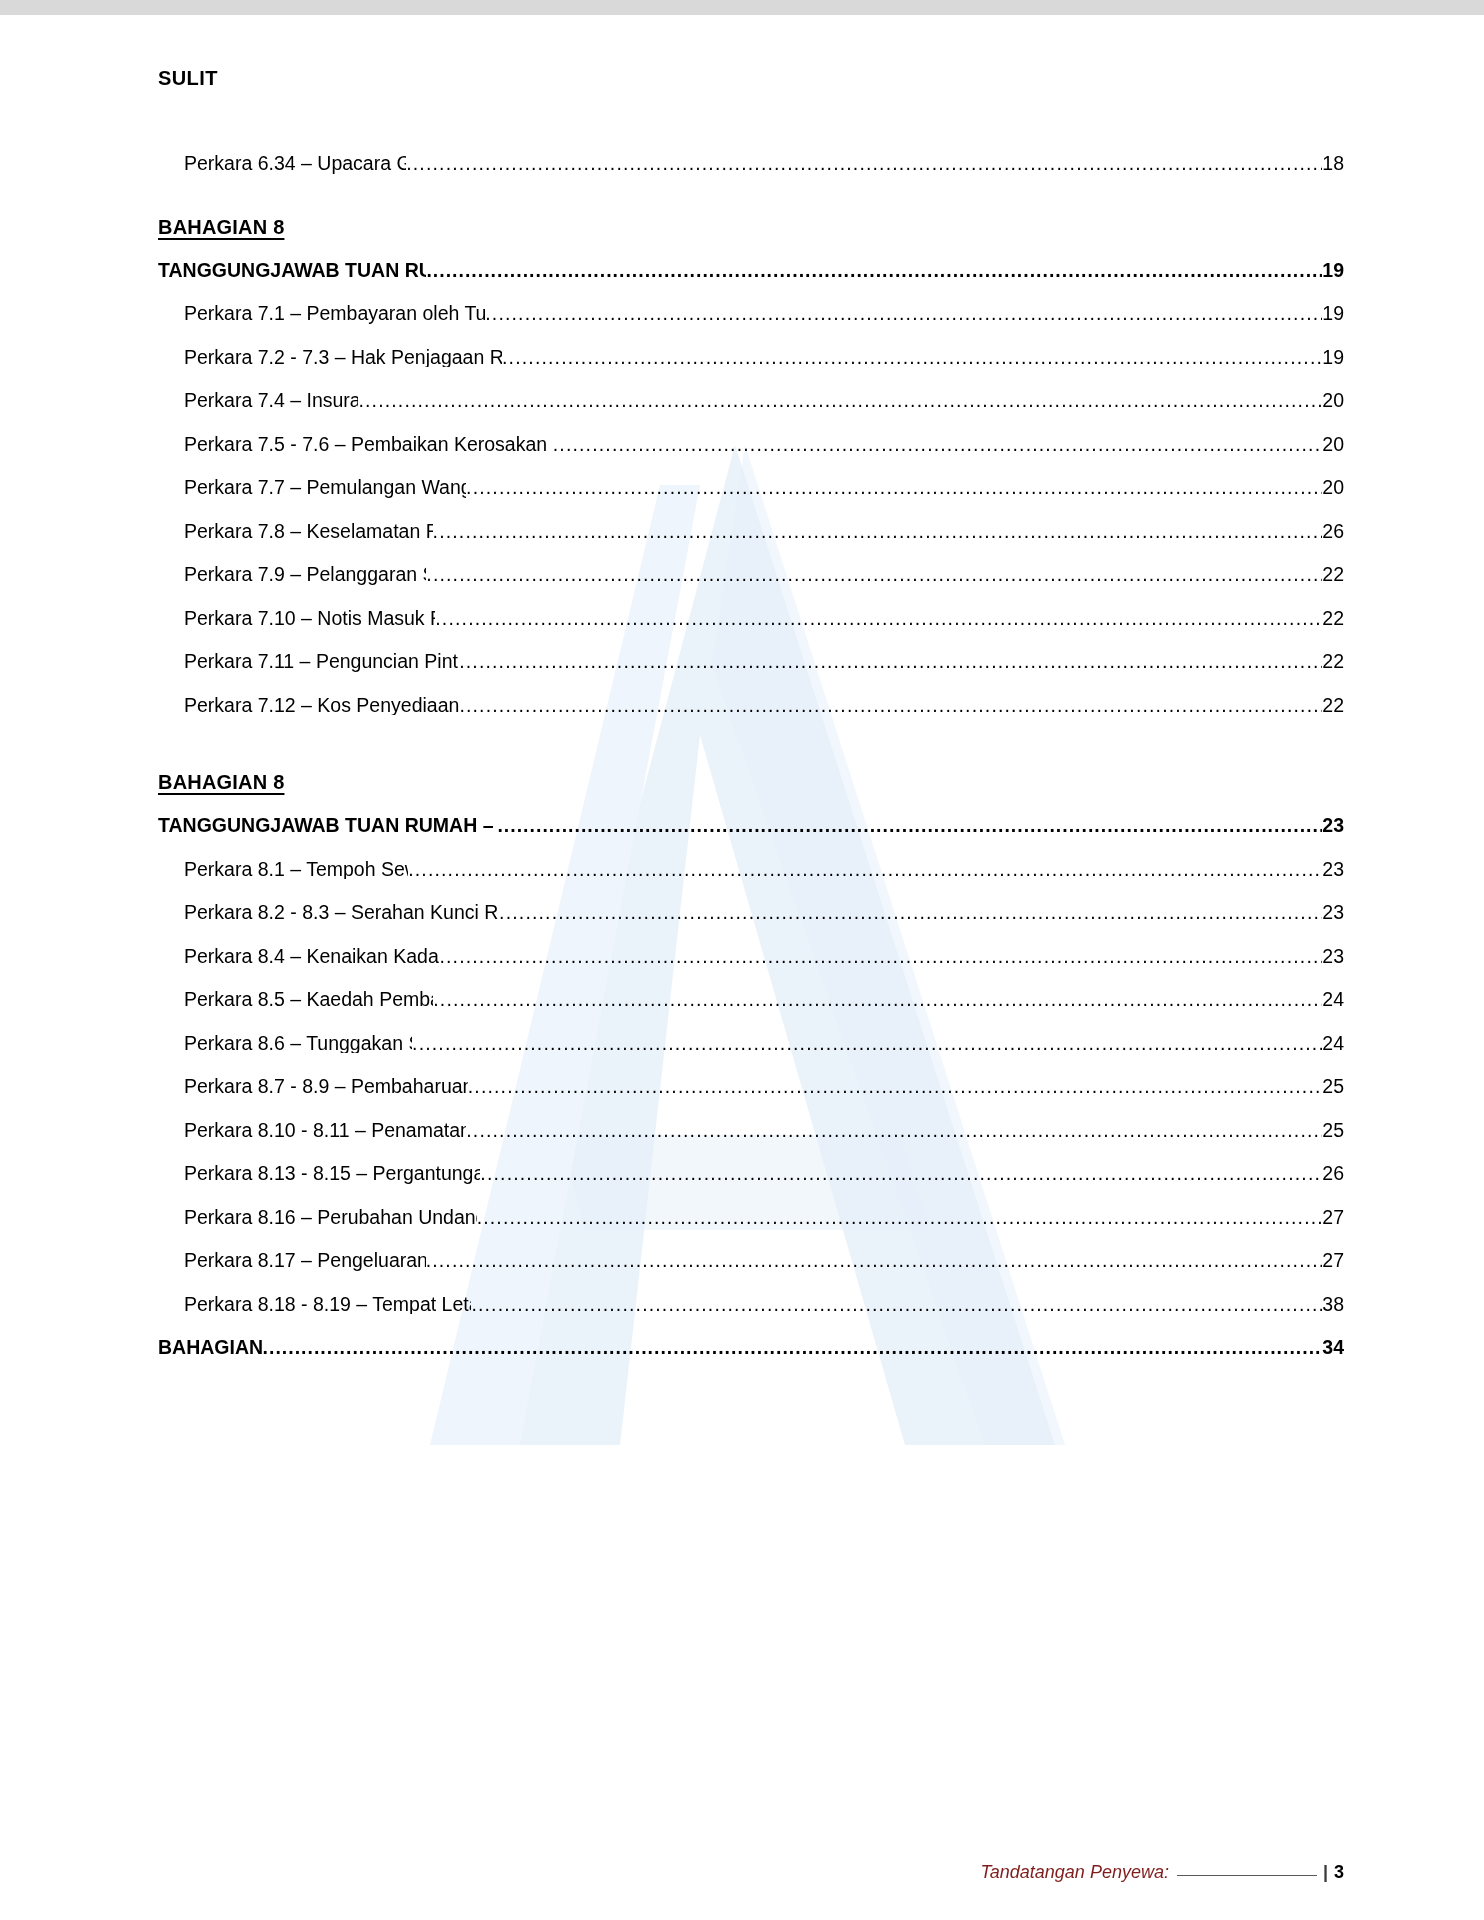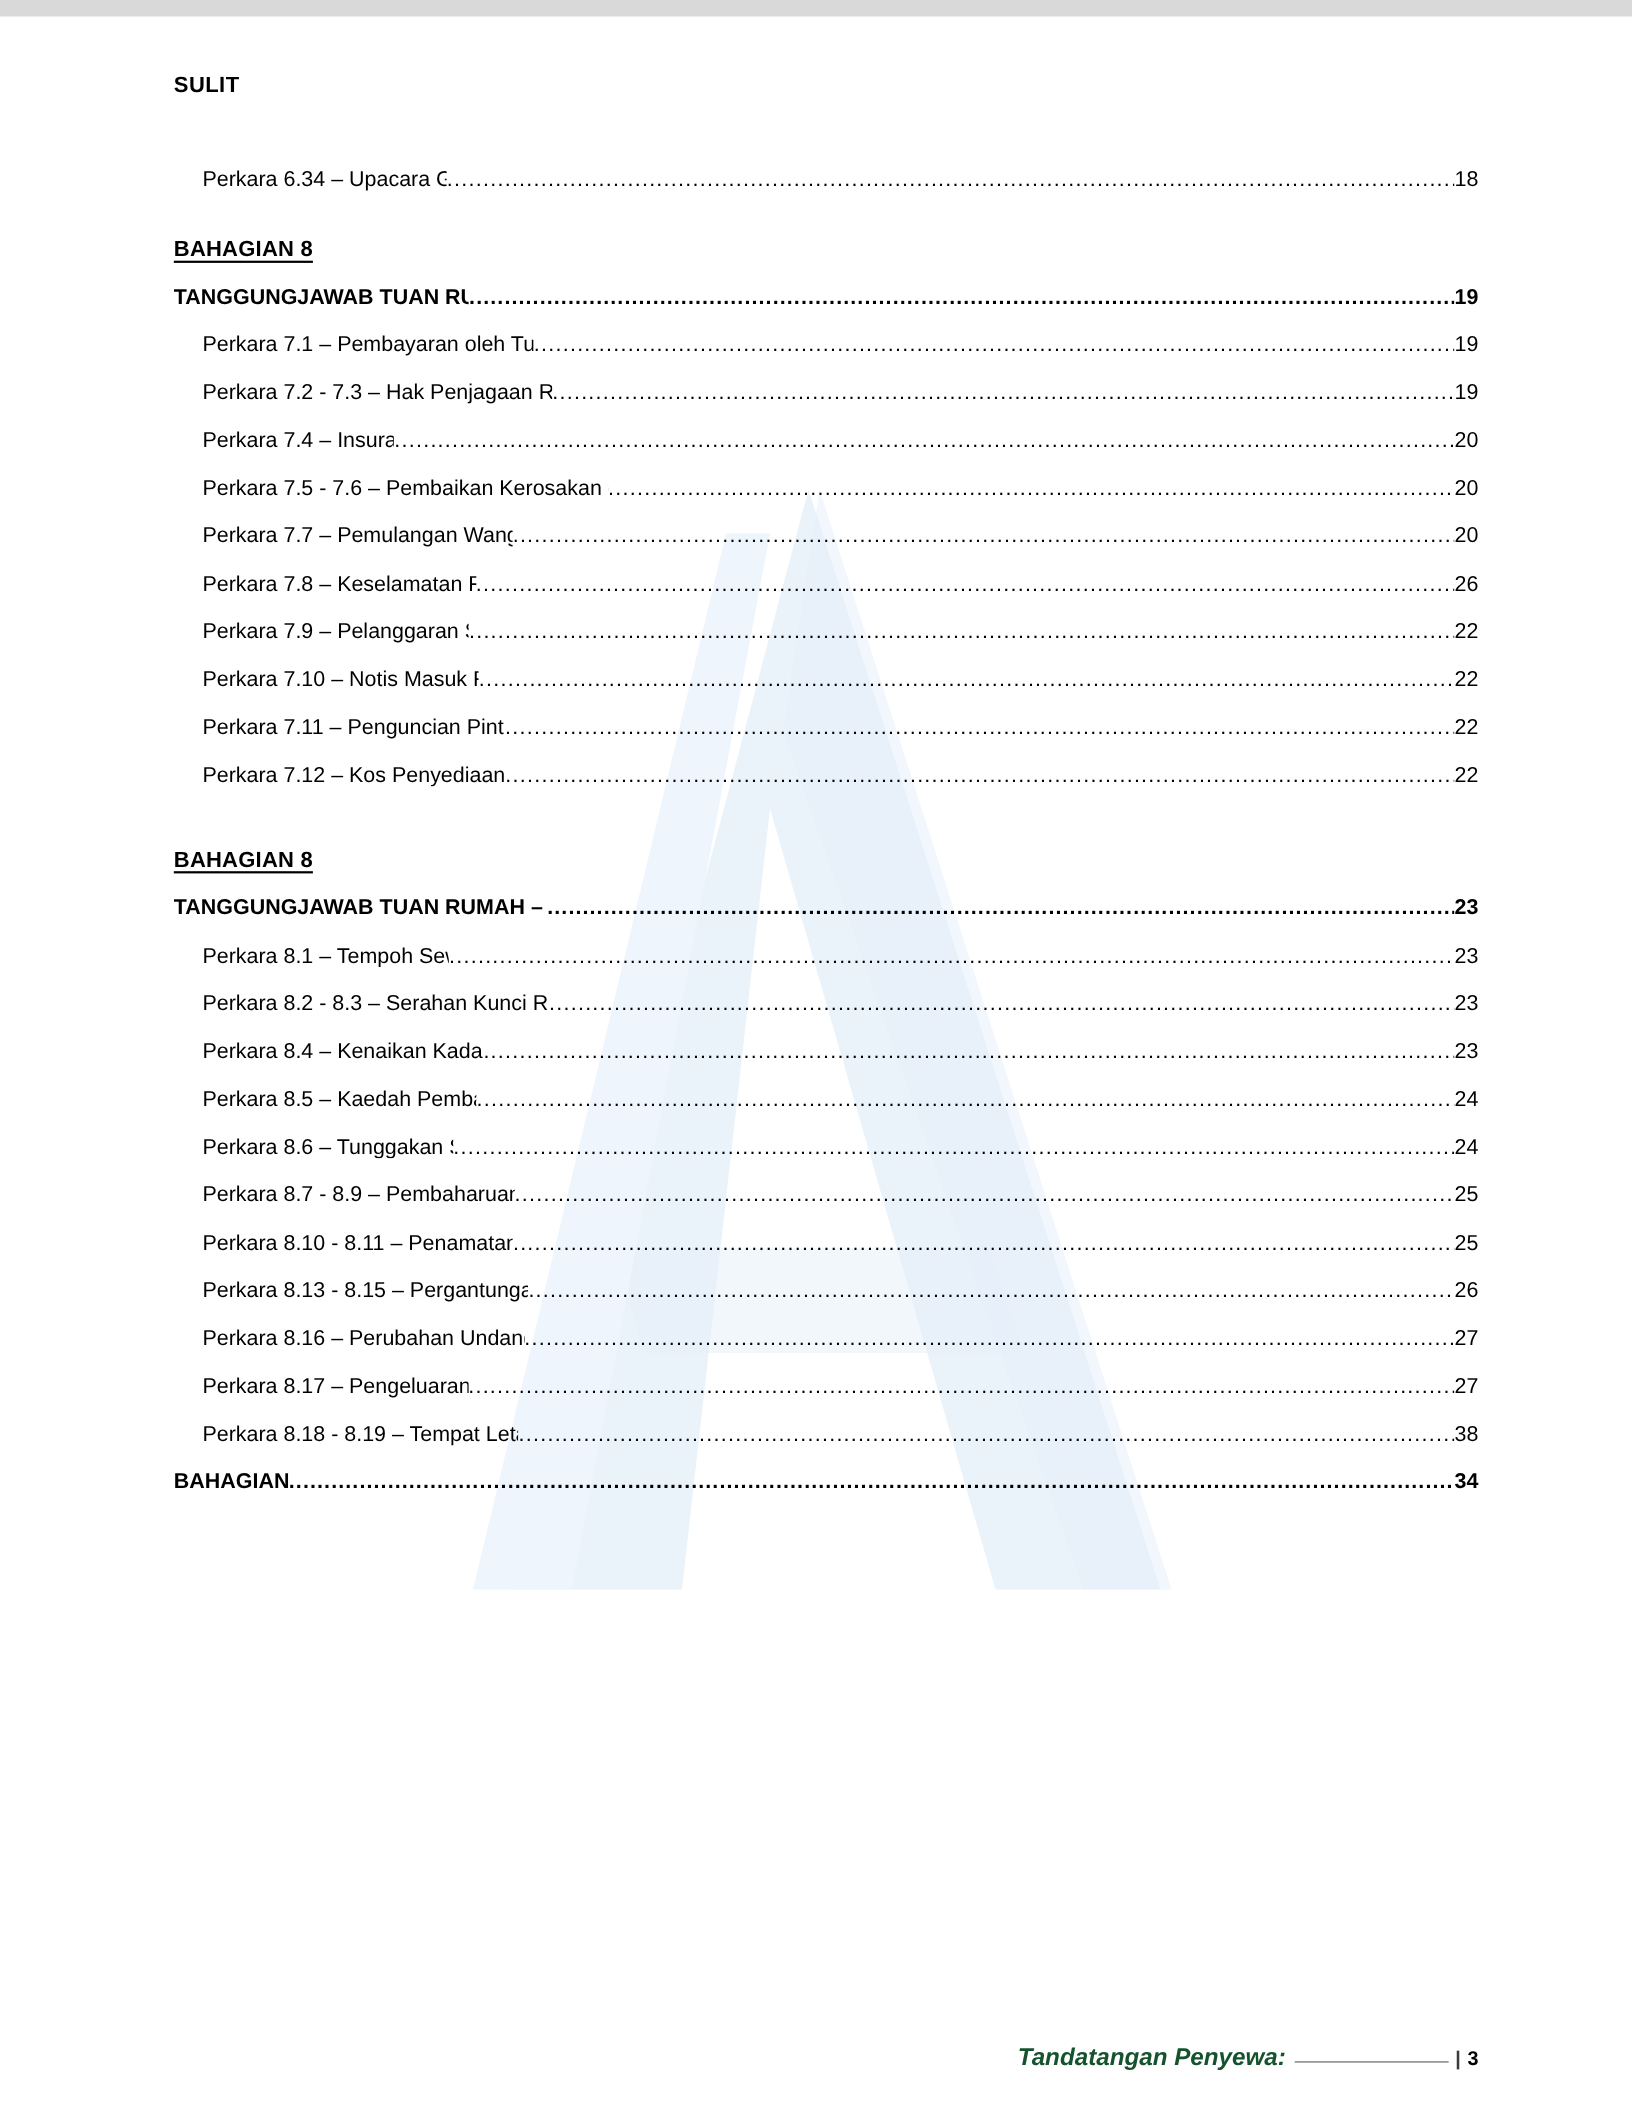--- a/index.html
+++ b/index.html
@@ -135,23 +135,22 @@
   }
 
   .footer-inner {
     display: flex;
     align-items: baseline;
     gap: 0px;
   }
 
   .footer-label {
     font-style: italic;
-    font-size: 22px;
-    color: #14532d;
-    font-weight: bold;
+    font-size: 18px;
+    color: #7f1d1d;
   }
 
   .footer-rule {
     display: inline-block;
     width: 140px;
     border-bottom: 1.5px solid #5a5a5a;
     margin: 0 6px 0 8px;
     height: 1px;
     position: relative;
     top: -2px;

